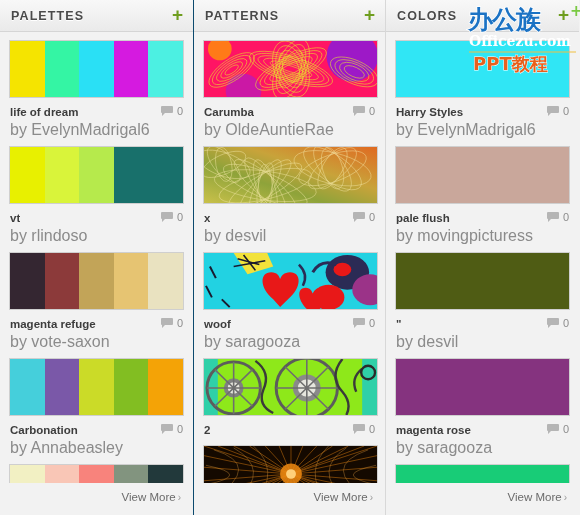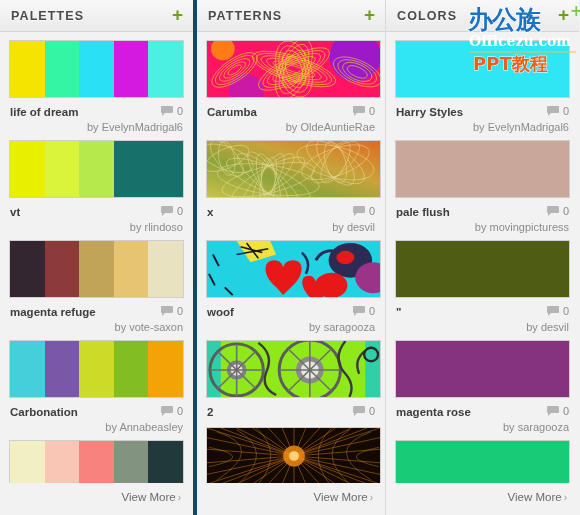--- a/index.html
+++ b/index.html
@@ -22,21 +22,21 @@
 
   
   .column {
     position: relative;
     height: 515px;
     background: #f2f2f2;
     display: flex;
     flex-direction: column;
   }
   .col-palettes { width: 193px; }
-  .col-patterns { width: 193px; border-left: 4px solid #0c4a6e; border-right: 1px solid #d8d8d8; }
+  .col-patterns { width: 193px; border-left: 1px solid #0c4a6e; border-right: 1px solid #d8d8d8; }
   .col-colors   { width: 193px; }
 
   
   .col-header {
     height: 32px;
     flex: 0 0 32px;
     background: linear-gradient(to bottom, #f8f8f8 0%, #eaeaea 100%);
     border-bottom: 1px solid #d5d5d5;
     display: flex;
     align-items: center;
@@ -58,21 +58,20 @@
     cursor: pointer;
     user-select: none;
     padding-bottom: 2px;
   }
 
   
   .col-body {
     flex: 1 1 auto;
     padding: 8px 9px 0 9px;
     overflow: hidden;
-    text-align: right;
   }
 
   .card {
     margin-bottom: 7px;
   }
 
   .swatch-wrap {
     width: 175px;
     height: 58px;
     border: 1px solid #cfcfcf;
@@ -115,21 +114,21 @@
     align-items: center;
     gap: 4px;
     flex: 0 0 auto;
   }
   .comment-icon { display: block; }
   .comment-count {
     font-size: 11px;
     color: #8d8d8d;
   }
   .item-author {
-    font-size: 11px;
+    font-size: 16px;
     color: #8b8b8b;
     margin-top: 1px;
     cursor: pointer;
   }
 
   
   .view-more-row {
     flex: 0 0 auto;
     padding: 4px 12px 10px 0;
     text-align: right;

